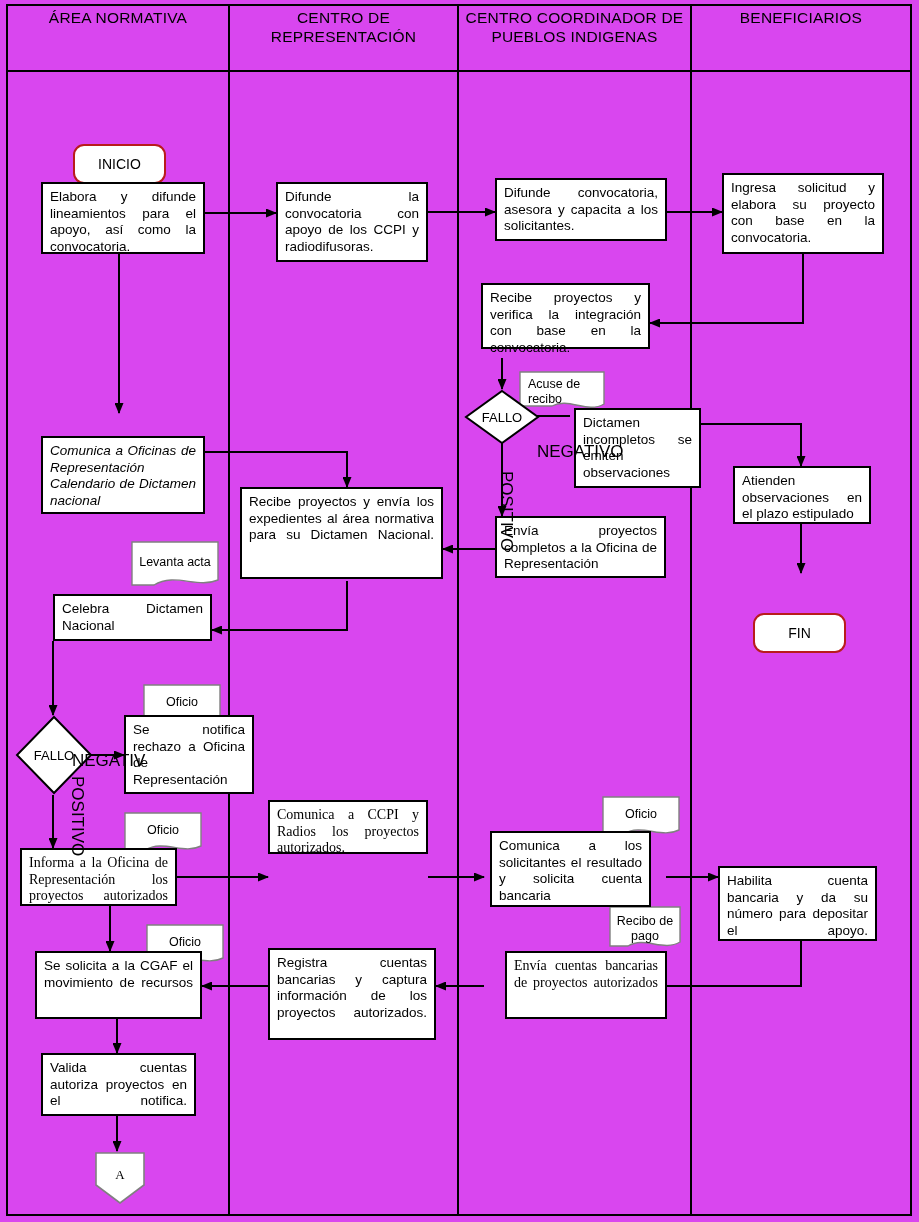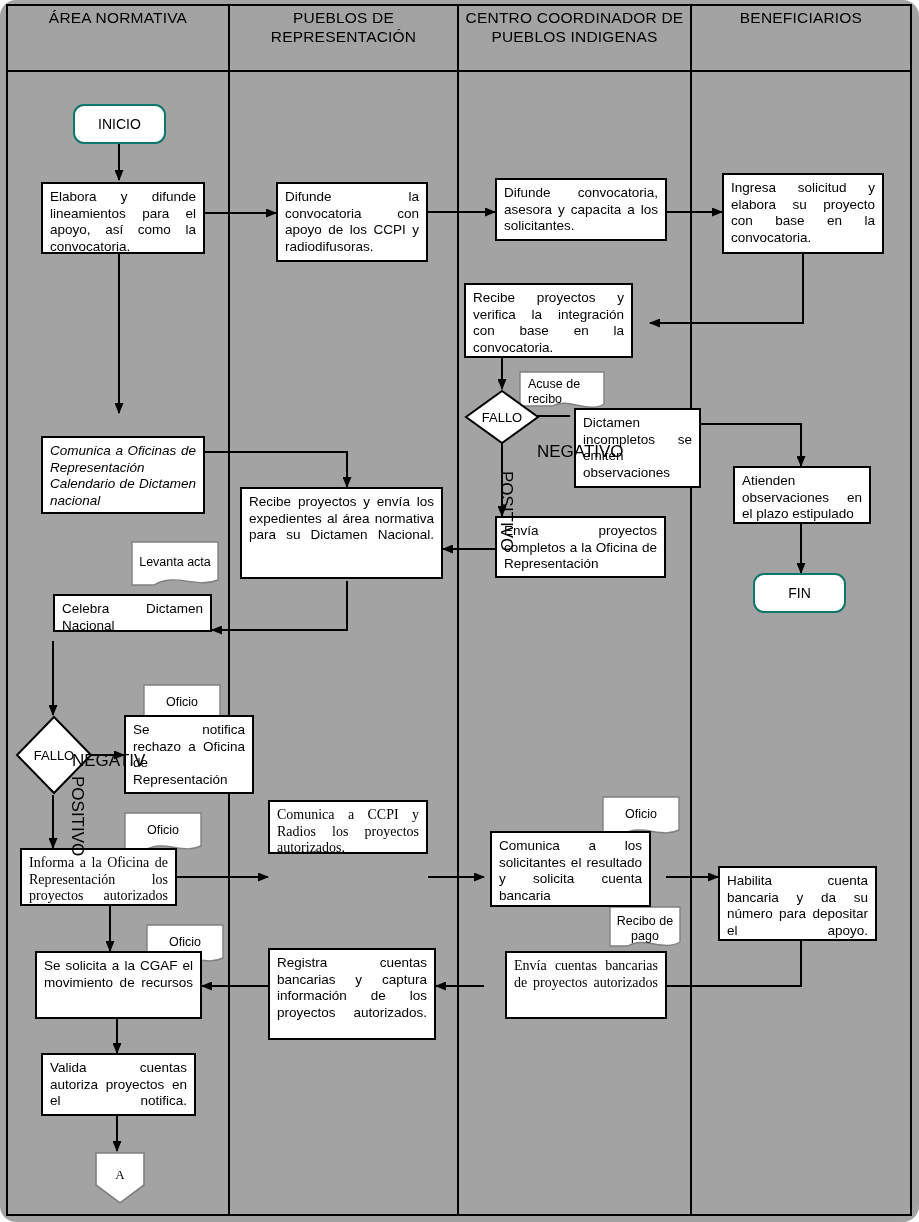--- a/index.html
+++ b/index.html
@@ -1,39 +1,39 @@
 <!DOCTYPE html>
 <html><head>
 <meta charset="utf-8">
 <style>
   html,body{margin:0;padding:0;background:#ffffff;}
   body{font-family:"Liberation Sans",sans-serif;}
-  #page{position:relative;width:919px;height:1222px;overflow:hidden;background:#a3a3a3;border-radius:16px;}
+  #page{position:relative;width:919px;height:1222px;overflow:hidden;background:#d946ef;}
 
   
   .frame{position:absolute;left:6px;top:4px;width:906px;height:1212px;border:2px solid #000;box-sizing:border-box;}
   .vline{position:absolute;top:4px;width:0;border-left:2px solid #000;height:1212px;}
   .hline{position:absolute;left:6px;width:906px;height:0;border-top:2px solid #000;}
 
   .lane-head{position:absolute;top:6px;height:62px;display:flex;align-items:flex-start;
              justify-content:center;text-align:center;font-size:15.5px;line-height:19px;
              letter-spacing:.2px;color:#000;padding-top:2px;box-sizing:border-box;}
 
   
   .node{position:absolute;box-sizing:border-box;border:2px solid #000;background:#fff;
         font-size:13.5px;line-height:16.5px;color:#000;padding:5px 7px;text-align:justify;
         text-justify:inter-word;z-index:5;}
   .node.serif{font-family:"Liberation Serif",serif;font-size:14px;}
   .node > span{display:block;}
   .node.just > span{text-align:justify;}
   .node.just > span:after{content:"";display:inline-block;width:100%;}
 
-  .term{position:absolute;box-sizing:border-box;border:2px solid #0f766e;border-radius:11px;
+  .term{position:absolute;box-sizing:border-box;border:2px solid #b91c1c;border-radius:11px;
         background:#fff;display:flex;align-items:center;justify-content:center;
-        font-size:14px;color:#000;z-index:5;}
+        font-size:14px;color:#000;z-index:5;margin-top:40px;}
 
   .diamond{position:absolute;z-index:6;}
   .diamond .dlabel{position:absolute;inset:0;display:flex;align-items:center;
                    justify-content:center;font-size:13px;color:#000;}
 
   .doc{position:absolute;z-index:4;text-decoration:underline;}
   .doc .dtext{position:absolute;left:0;right:0;top:6px;text-align:center;
               font-size:12.5px;line-height:15px;color:#000;}
   .doc.lefttext .dtext{text-align:left;padding-left:9px;}
 
@@ -50,21 +50,21 @@
 
 <div id="page">
 
   <div class="frame"></div>
   <div class="hline" style="top:70px;"></div>
   <div class="vline" style="left:228px;"></div>
   <div class="vline" style="left:457px;"></div>
   <div class="vline" style="left:690px;"></div>
 
   <div class="lane-head" style="left:8px;width:220px;">ÁREA NORMATIVA</div>
-  <div class="lane-head" style="left:230px;width:227px;">PUEBLOS DE REPRESENTACIÓN</div>
+  <div class="lane-head" style="left:230px;width:227px;">CENTRO DE REPRESENTACIÓN</div>
   <div class="lane-head" style="left:459px;width:231px;">CENTRO COORDINADOR DE PUEBLOS INDIGENAS</div>
   <div class="lane-head" style="left:692px;width:218px;">BENEFICIARIOS</div>
 
   <svg class="conn" style="left:0;top:0;width:919px;height:1222px;">
     <defs>
       <marker id="ah" markerWidth="11" markerHeight="9" refX="10" refY="4.5" orient="auto" markerUnits="userSpaceOnUse">
         <path d="M0,0 L11,4.5 L0,9 z" fill="#000"></path>
       </marker>
     </defs>
     <g stroke="#000" stroke-width="2" fill="none" marker-end="url(#ah)">
@@ -187,21 +187,21 @@
   </div>
 
   <div class="node" style="left:495px;top:178px;width:172px;height:63px;">
     <span>Difunde convocatoria, asesora y capacita a los solicitantes.</span>
   </div>
 
   <div class="node just" style="left:722px;top:173px;width:162px;height:81px;">
     <span>Ingresa solicitud y elabora su proyecto con base en la convocatoria.</span>
   </div>
 
-  <div class="node just" style="left:464px;top:283px;width:169px;height:75px;">
+  <div class="node just" style="left:481px;top:283px;width:169px;height:66px;">
     <span>Recibe proyectos y verifica la integración con base en la convocatoria.</span>
   </div>
 
   <div class="node" style="left:574px;top:408px;width:127px;height:80px;">
     <span>Dictamen incompletos se emiten observaciones</span>
   </div>
 
   <div class="node" style="left:733px;top:466px;width:138px;height:58px;">
     <span>Atienden observaciones en el plazo estipulado</span>
   </div>
@@ -211,21 +211,21 @@
   </div>
 
   <div class="node just" style="left:495px;top:516px;width:171px;height:62px;">
     <span>Envía proyectos completos a la Oficina de Representación</span>
   </div>
 
   <div class="node just" style="left:240px;top:487px;width:203px;height:92px;">
     <span>Recibe proyectos y envía los expedientes al área normativa para su Dictamen Nacional.</span>
   </div>
 
-  <div class="node" style="left:53px;top:594px;width:159px;height:38px;">
+  <div class="node" style="left:53px;top:594px;width:159px;height:47px;">
     <span>Celebra Dictamen Nacional</span>
   </div>
 
   <div class="node just" style="left:124px;top:715px;width:130px;height:79px;">
     <span>Se notifica rechazo a Oficina de Representación</span>
   </div>
 
   <div class="node just serif" style="left:20px;top:848px;width:157px;height:58px;">
     <span>Informa a la Oficina de Representación los proyectos autorizados</span>
   </div>

